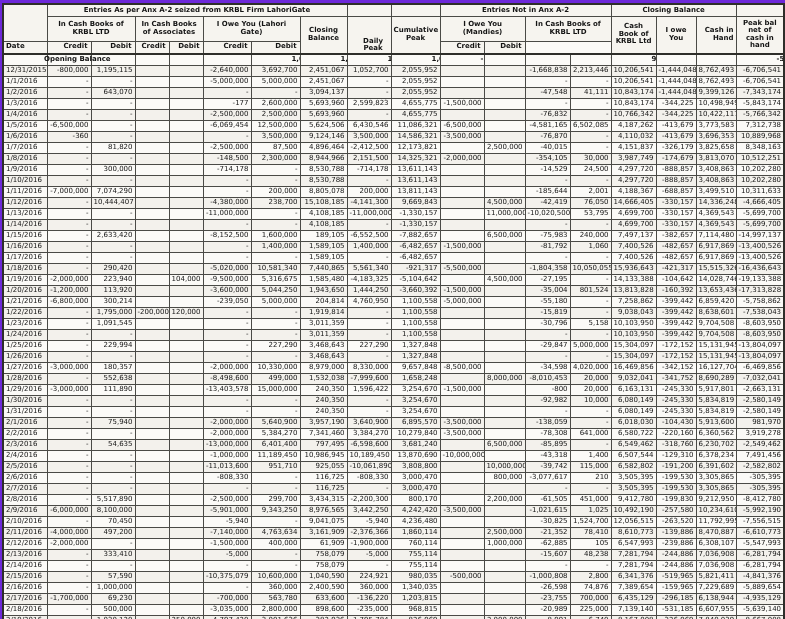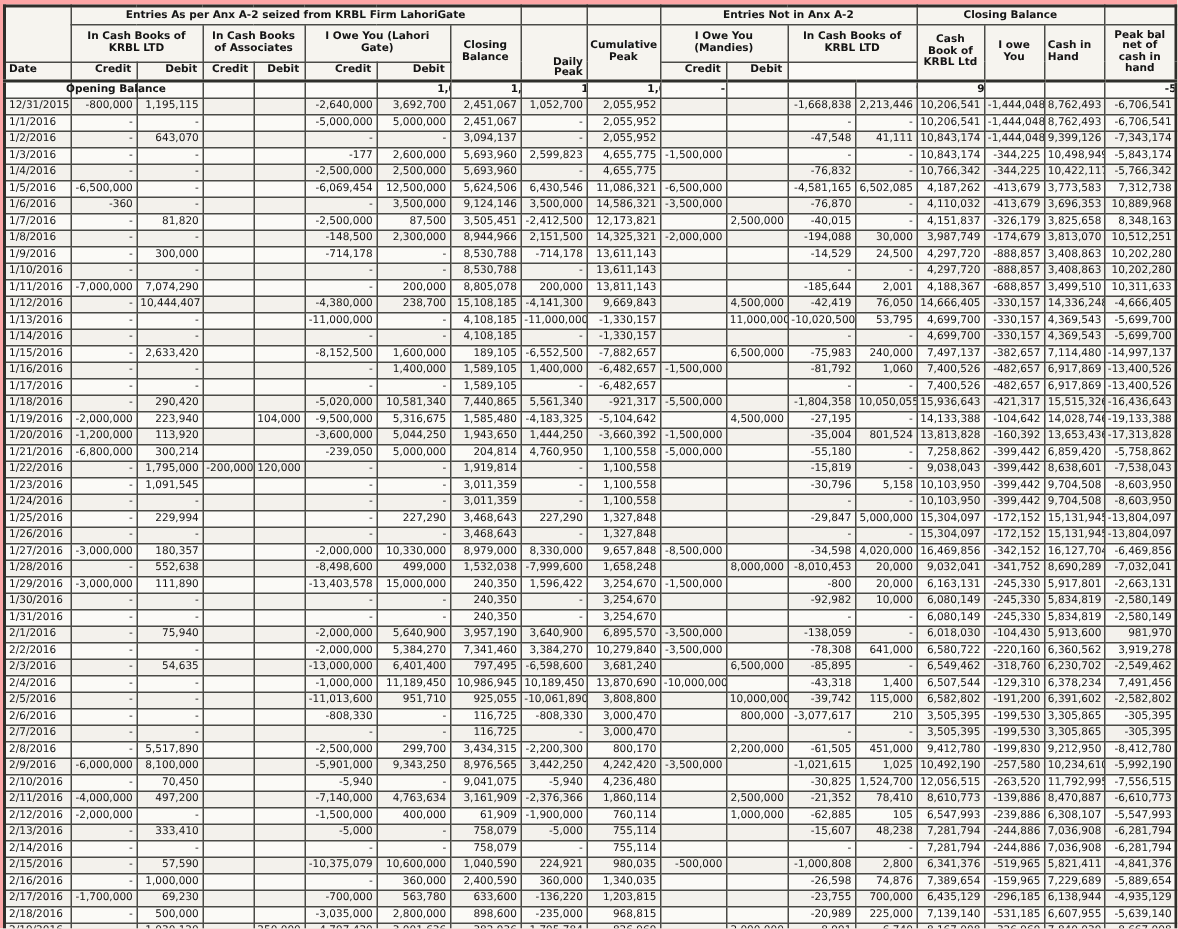--- a/index.html
+++ b/index.html
@@ -1,16 +1,16 @@
 <!DOCTYPE html>
 <html><head>
 <meta charset="utf-8">
 <style>
   html,body{margin:0;padding:0;background:#e9e7e2;}
-  .page{width:785px;height:619px;background:#fca5a5;box-sizing:border-box;padding:3px 2px 0 2px;font-family:"DejaVu Sans","Liberation Sans",sans-serif;color:#141414;overflow:hidden;}
+  .page{width:785px;height:619px;background:#6d28d9;box-sizing:border-box;padding:3px 2px 0 2px;font-family:"DejaVu Sans","Liberation Sans",sans-serif;color:#141414;overflow:hidden;}
   table{border-collapse:collapse;table-layout:fixed;width:781px;background:#fbfaf7;}
   col.c-date{width:44px}col.c-cr{width:44px}col.c-db{width:44px}
   col.c-acr{width:34px}col.c-adb{width:34px}
   col.c-lcr{width:48px}col.c-ldb{width:49px}
   col.c-clo{width:47px}col.c-dp{width:44px}col.c-cp{width:49px}
   col.c-mcr{width:44px}col.c-mdb{width:41px}
   col.c-kcr{width:45px}col.c-kdb{width:41px}
   col.c-cb{width:45px}col.c-iou{width:40px}col.c-cih{width:40px}col.c-net{width:48px}
   th,td{border:1px solid #4a4a46;padding:0 2px;font-size:7px;line-height:1.05;overflow:hidden;}
   thead th{font-weight:bold;text-align:center;vertical-align:middle;background:#f6f4ef;}
@@ -59,27 +59,27 @@
         <th></th>
         <th colspan="4">Entries Not in Anx A-2</th>
         <th colspan="3">Closing Balance</th>
         <th></th>
       </tr>
       <tr class="h2">
         <th colspan="2">In Cash Books of KRBL LTD</th>
         <th colspan="2" class="small2">In Cash Books of Associates</th>
         <th colspan="2">I Owe You (Lahori Gate)</th>
         <th rowspan="2">Closing Balance</th>
-        <th rowspan="2" style="text-align:right;vertical-align:bottom;padding-left:10px;">Daily Peak</th>
+        <th rowspan="2" style="text-align:center;vertical-align:bottom;padding-left:10px;">Daily Peak</th>
         <th rowspan="2">Cumulative Peak</th>
         <th colspan="2">I Owe You (Mandies)</th>
         <th colspan="2" class="small2">In Cash Books of KRBL LTD</th>
         <th rowspan="2">Cash Book of KRBL Ltd</th>
         <th rowspan="2">I owe You</th>
-        <th rowspan="2" style="text-align:left;">Cash in Hand</th>
+        <th rowspan="2" style="text-align:right;">Cash in Hand</th>
         <th rowspan="2">Peak bal net of cash in hand</th>
       </tr>
       <tr class="h3">
         <th class="lbl-date">Date</th>
         <th>Credit</th>
         <th>Debit</th>
         <th>Credit</th>
         <th>Debit</th>
         <th>Credit</th>
         <th>Debit</th>
@@ -249,21 +249,21 @@
           <td class="num">10,889,968</td>
         </tr>
         <tr>
           <td class="date">1/7/2016</td>
           <td class="num">-</td>
           <td class="num">81,820</td>
           <td class="num"></td>
           <td class="num"></td>
           <td class="num">-2,500,000</td>
           <td class="num">87,500</td>
-          <td class="num">3,505,451</td>
+          <td class="num">4,896,464</td>
           <td class="num">-2,412,500</td>
           <td class="num">12,173,821</td>
           <td class="num"></td>
           <td class="num">2,500,000</td>
           <td class="num">-40,015</td>
           <td class="num">-</td>
           <td class="num">4,151,837</td>
           <td class="num">-326,179</td>
           <td class="num">3,825,658</td>
           <td class="num">8,348,163</td>
@@ -274,21 +274,21 @@
           <td class="num">-</td>
           <td class="num"></td>
           <td class="num"></td>
           <td class="num">-148,500</td>
           <td class="num">2,300,000</td>
           <td class="num">8,944,966</td>
           <td class="num">2,151,500</td>
           <td class="num">14,325,321</td>
           <td class="num">-2,000,000</td>
           <td class="num"></td>
-          <td class="num">-194,088</td>
+          <td class="num">-354,105</td>
           <td class="num">30,000</td>
           <td class="num">3,987,749</td>
           <td class="num">-174,679</td>
           <td class="num">3,813,070</td>
           <td class="num">10,512,251</td>
         </tr>
         <tr>
           <td class="date">1/9/2016</td>
           <td class="num">-</td>
           <td class="num">300,000</td>

